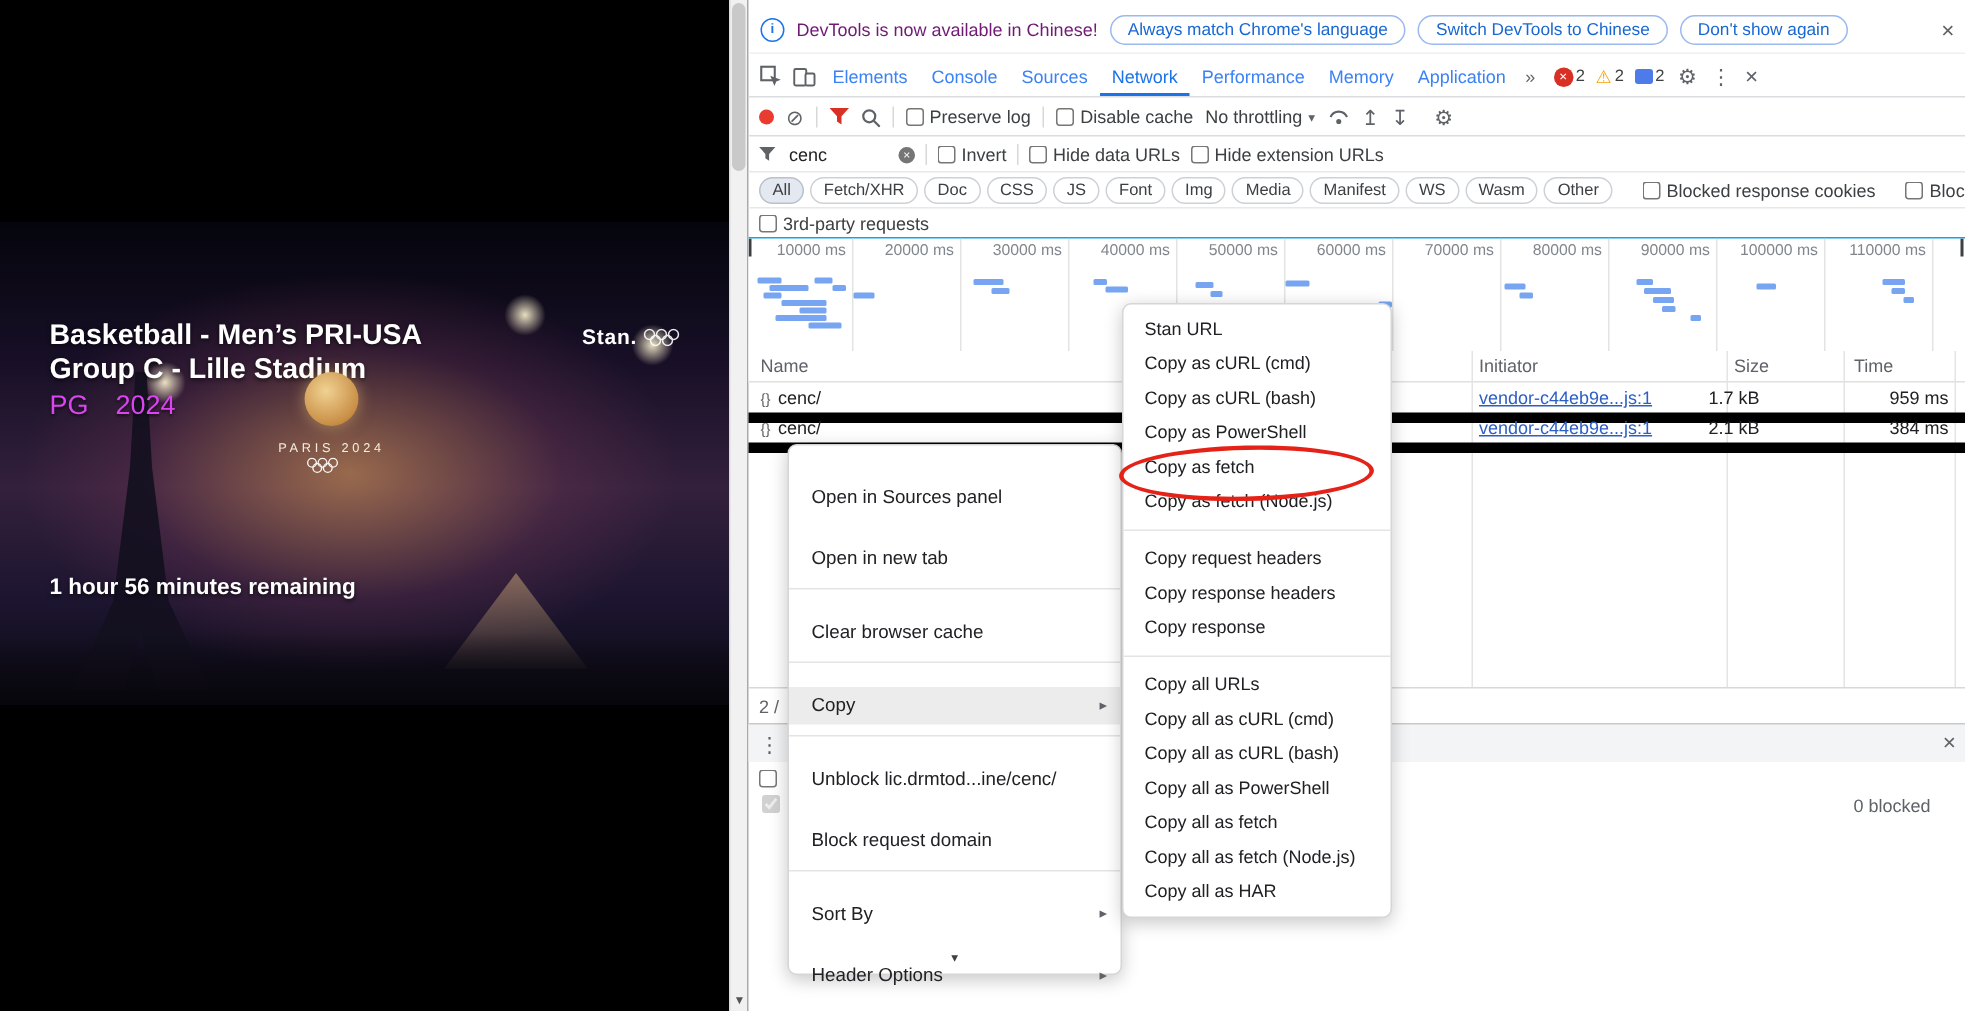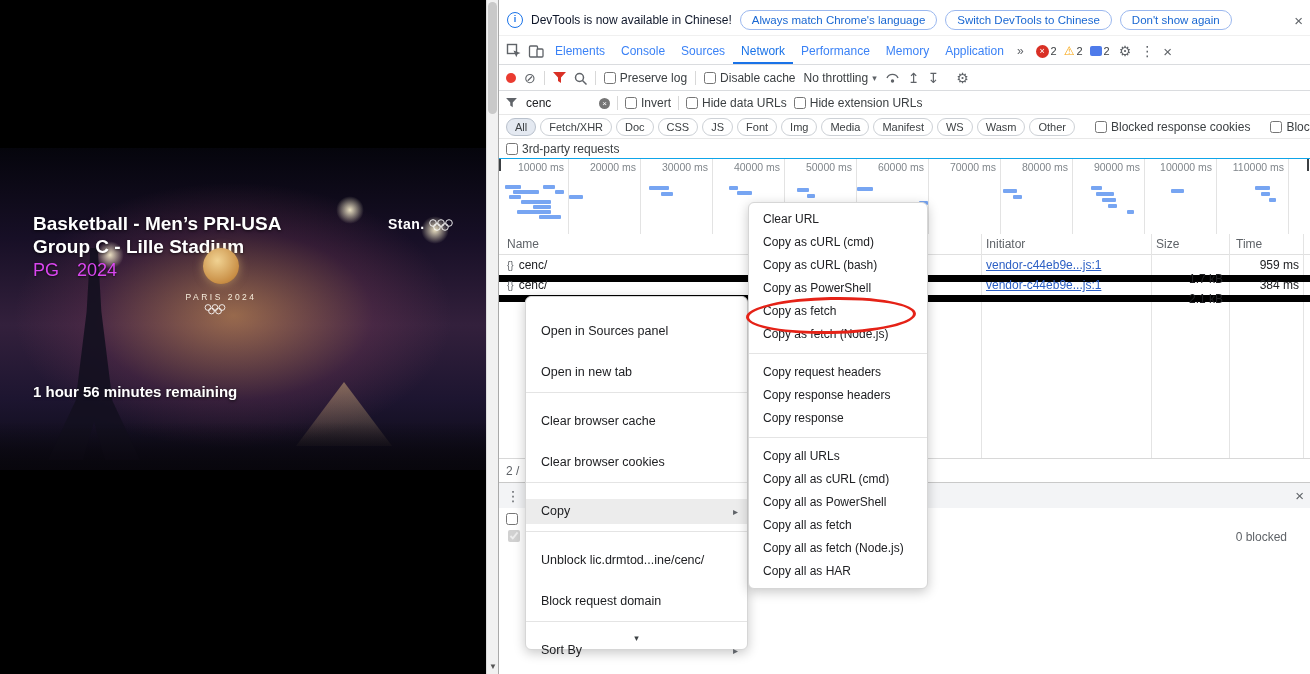--- a/index.html
+++ b/index.html
@@ -41,21 +41,21 @@
   #pagescroll .sbtn{position:absolute;left:0;bottom:0;width:12px;height:14px;font-size:8px;color:#555;
       text-align:center;line-height:14px;}
 
   
   #devtools{position:absolute;left:498px;top:0;width:812px;height:674px;background:#fff;
       border-left:1px solid #a9a9a9;font-size:12px;}
   .row{position:absolute;left:0;width:100%;display:flex;align-items:center;box-sizing:border-box;}
   .infobar{top:5px;height:31px;padding:0 8px;gap:8px;border-bottom:1px solid #f0f0f0;}
   .info-i{width:14px;height:14px;border-radius:50%;border:1.5px solid #1a73e8;color:#1a73e8;
       font-size:9px;font-weight:bold;line-height:13px;text-align:center;flex:none;}
-  .ib-msg{font-size:12px;color:#0f172a;white-space:nowrap;}
+  .ib-msg{font-size:12px;color:#701a75;white-space:nowrap;}
   .ib-pill{border:1px solid #9bb8ef;color:#1967d2;border-radius:13px;padding:3px 11px;font-size:11.5px;
       background:#fff;white-space:nowrap;cursor:pointer;}
   .xbtn{color:#5f6368;font-size:15px;line-height:15px;cursor:pointer;}
   .push{margin-left:auto;}
 
   .tabbar{top:38px;height:27px;border-bottom:1px solid #dadcdf;padding:0 4px;}
   .devtab{padding:0 8px;line-height:25px;font-size:12px;color:#3b82f6;white-space:nowrap;cursor:pointer;}
   .devtab.active{color:#1a73e8;box-shadow:inset 0 -2px 0 #1a73e8;}
   .chevrons{color:#5f6368;font-size:12px;padding:0 5px;}
   .badge{display:flex;align-items:center;gap:2px;margin-left:7px;font-size:11px;color:#3c4043;}
@@ -95,21 +95,21 @@
   .wbar{position:absolute;height:4px;border-radius:1px;background:#77a5f2;}
   .handle{position:absolute;top:0;width:2px;height:12px;background:#3c4043;}
 
   .tblhead{top:234px;height:21px;border-bottom:1px solid #e0e0e0;background:#fff;color:#5f6368;}
   .hcell{position:absolute;font-size:12px;}
   .colline{position:absolute;width:1px;background:#e4e4e4;top:234px;height:224px;}
   .req{position:absolute;left:0;width:100%;height:20px;border-bottom:7px solid #000000;font-size:12px;}
   .braces{color:#5f6368;font-size:10px;margin-right:5px;}
   .ncell{position:absolute;left:8px;top:3px;white-space:nowrap;}
   .icell{position:absolute;left:487px;top:3px;color:#2c5fc4;text-decoration:underline;white-space:nowrap;cursor:pointer;}
-  .scell{position:absolute;left:640px;top:17px;width:84px;text-align:right;}
+  .scell{position:absolute;left:640px;top:3px;width:84px;text-align:left;}
   .tcell{position:absolute;left:726px;top:3px;width:74px;text-align:right;}
 
   .summary{top:458px;height:24px;border-top:1px solid #d8d8d8;padding:0 7px;color:#5f6368;}
   .drawerbar{top:482px;height:26px;border-top:1px solid #c9c9c9;background:#f3f4f6;padding:0 7px;}
   .drawrow1{top:511px;height:16px;padding:0 7px;}
   .drawrow2{top:528px;height:16px;padding:0 9px;}
   .blockedcnt{position:absolute;left:716px;top:530px;width:72px;text-align:right;color:#5f6368;font-size:12px;}
 
   
   .menu{position:absolute;background:#fff;border:1px solid #d6d6d6;border-radius:6px;
@@ -410,21 +410,20 @@
     <input type="checkbox" checked="" disabled="" style="accent-color: rgb(154, 160, 166);">
   </div>
   <span class="blockedcnt">0 blocked</span>
 </div>
 
 <div id="ctx-menu" class="menu">
   <div class="mi">Open in Sources panel</div>
   <div class="mi">Open in new tab</div>
   <div class="menusep"></div>
   <div class="mi">Clear browser cache</div>
-  <div class="mi">Clear browser cookies</div>
   <div class="menusep"></div>
   <div class="mi hl">
     <span>Copy</span>
     <span class="subarrow">▸</span>
   </div>
   <div class="menusep"></div>
   <div class="mi">Unblock lic.drmtod...ine/cenc/</div>
   <div class="mi">Block request domain</div>
   <div class="menusep"></div>
   <div class="mi">
@@ -432,32 +431,33 @@
     <span class="subarrow">▸</span>
   </div>
   <div class="mi">
     <span>Header Options</span>
     <span class="subarrow">▸</span>
   </div>
   <div class="scrolldown">▾</div>
 </div>
 
 <div id="copy-menu" class="menu">
-  <div class="mi">Clear URL</div>
+  <div class="mi">Stan URL</div>
   <div class="mi">Copy as cURL (cmd)</div>
   <div class="mi">Copy as cURL (bash)</div>
   <div class="mi">Copy as PowerShell</div>
   <div class="mi">Copy as fetch</div>
   <div class="mi">Copy as fetch (Node.js)</div>
   <div class="menusep"></div>
   <div class="mi">Copy request headers</div>
   <div class="mi">Copy response headers</div>
   <div class="mi">Copy response</div>
   <div class="menusep"></div>
   <div class="mi">Copy all URLs</div>
   <div class="mi">Copy all as cURL (cmd)</div>
+  <div class="mi">Copy all as cURL (bash)</div>
   <div class="mi">Copy all as PowerShell</div>
   <div class="mi">Copy all as fetch</div>
   <div class="mi">Copy all as fetch (Node.js)</div>
   <div class="mi">Copy all as HAR</div>
 </div>
 
 <div class="annot"></div>
 
 </body></html>

